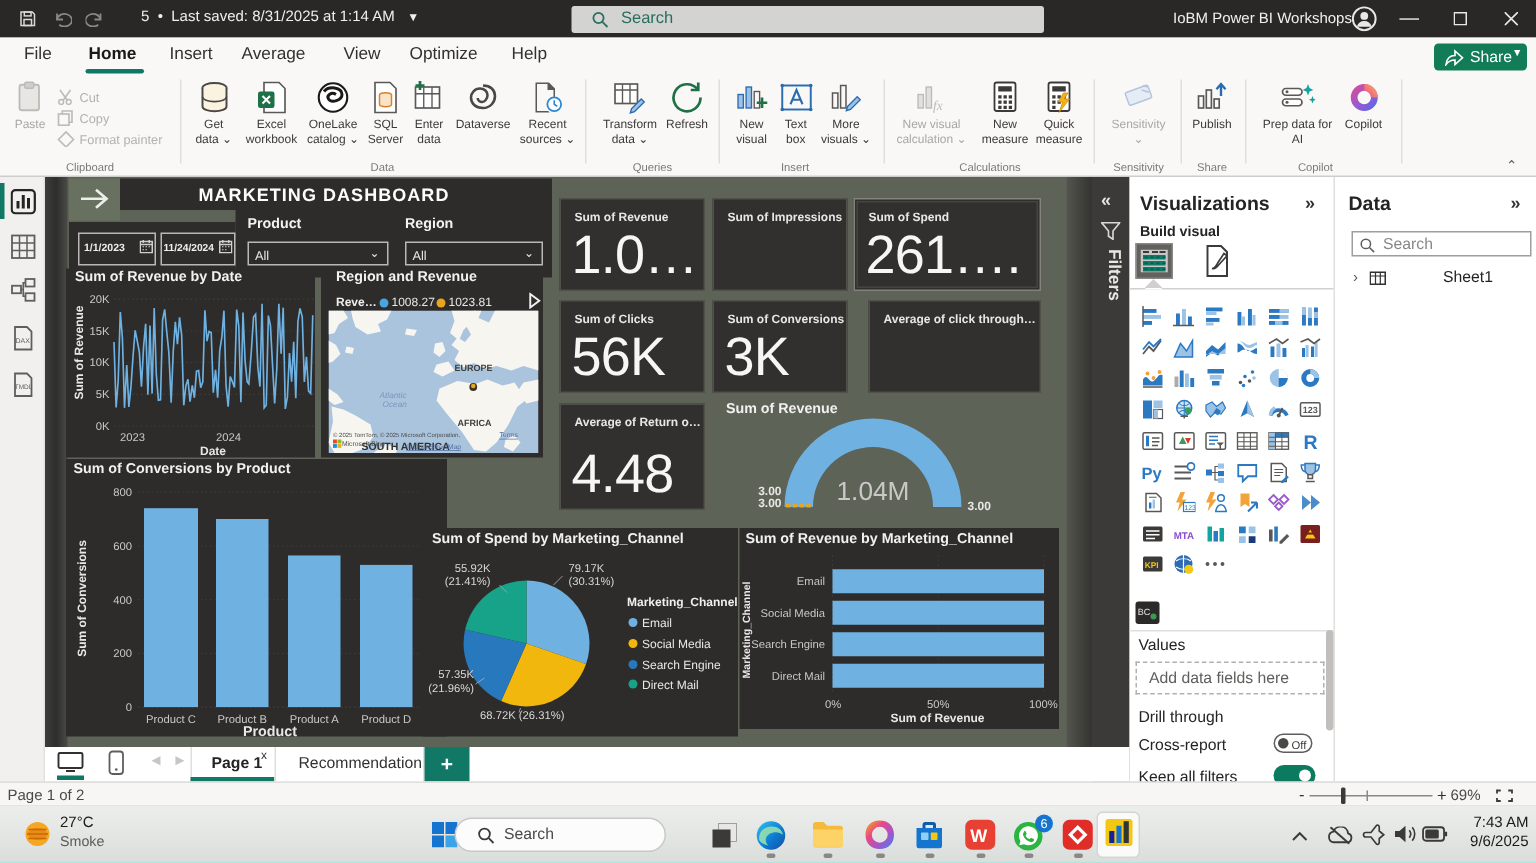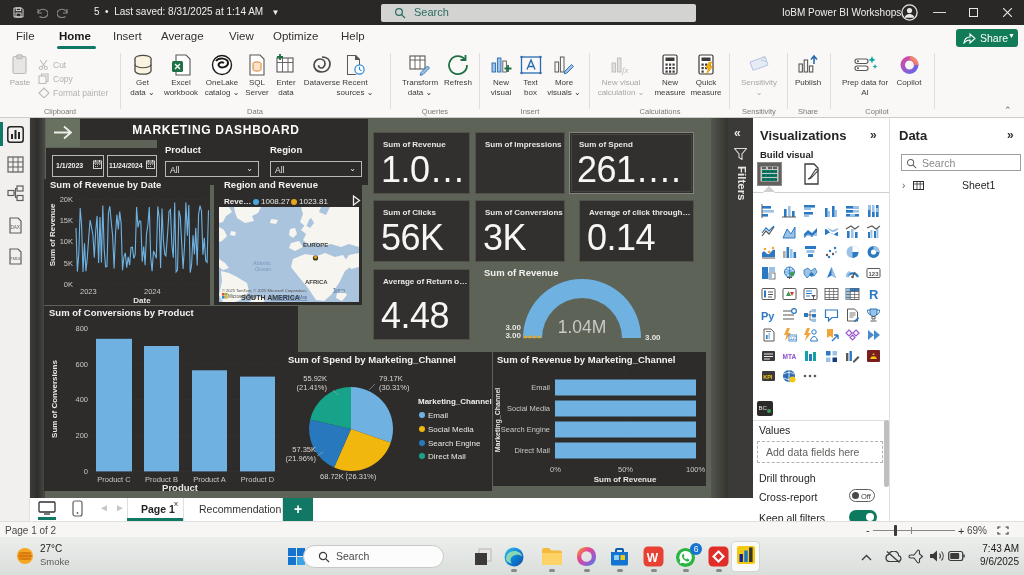--- a/index.html
+++ b/index.html
@@ -179,21 +179,21 @@
             <path d="M5 0v6M2 3h6" stroke="#1e7145" stroke-width="1.8"></path>
           </svg>
     <div>Enter<br>data</div>
   </div>
   <div class="rbtn" style="left:302px;width:40px;">
     <svg width="22" height="22" viewBox="0 0 22 22">
             <path d="M11 3c5 0 8 3 8 7s-3 8-8 8-8-3-8-7c0-3 2.5-6 6-6 3 0 5 2 5 4.5S12 14 10.5 14c-1.8 0-3-1.2-3-2.7" fill="none" stroke="#4a4846" stroke-width="1.7"></path>
           </svg>
     <div>Dataverse</div>
   </div>
-  <div class="rbtn" style="left:334px;width:42px;text-align:center;">
+  <div class="rbtn" style="left:344px;width:42px;text-align:center;">
     <svg width="20" height="22" viewBox="0 0 20 22">
             <path d="M2 1h9l4 4v8.5a6 6 0 0 1-1-.5V6h-4V2H3v18h7.5c.3.4.6.7 1 1H2z" fill="#5a5856"></path>
             <circle cx="14.5" cy="15.5" r="4.6" fill="#fff" stroke="#2b88d8" stroke-width="1.2"></circle>
             <path d="M14.5 12.8v2.7l2 1.4" fill="none" stroke="#2b88d8" stroke-width="1.1"></path>
           </svg>
     <div>Recent<br>sources ⌄</div>
   </div>
 
   <div class="rbtn" style="left:396px;width:48px;">
     <svg width="22" height="22" viewBox="0 0 22 22">
@@ -435,21 +435,20 @@
     <div class="card" style="left:343px;top:82px;width:97px;height:62px;">
           <div class="clabel">Sum of Clicks</div>
           <div class="cval">56K</div>
         </div>
     <div class="card" style="left:445px;top:82px;width:90px;height:62px;">
           <div class="clabel">Sum of Conversions</div>
           <div class="cval">3K</div>
         </div>
     <div class="card" style="left:549px;top:82px;width:115px;height:62px;">
           <div class="clabel">Average of click through…</div>
-          <div class="cval">0.14</div>
         </div>
     <div class="card" style="left:343px;top:151px;width:97px;height:71px;">
           <div class="clabel">Average of Return o…</div>
           <div class="cval">4.48</div>
         </div>
 
     <div class="vtitle abs" style="left:454px;top:149px;">Sum of Revenue</div>
 
     <div class="panel" style="left:252px;top:234px;width:210px;height:139px;"></div>
     <div class="panel" style="left:463px;top:234px;width:213px;height:134px;"></div>

